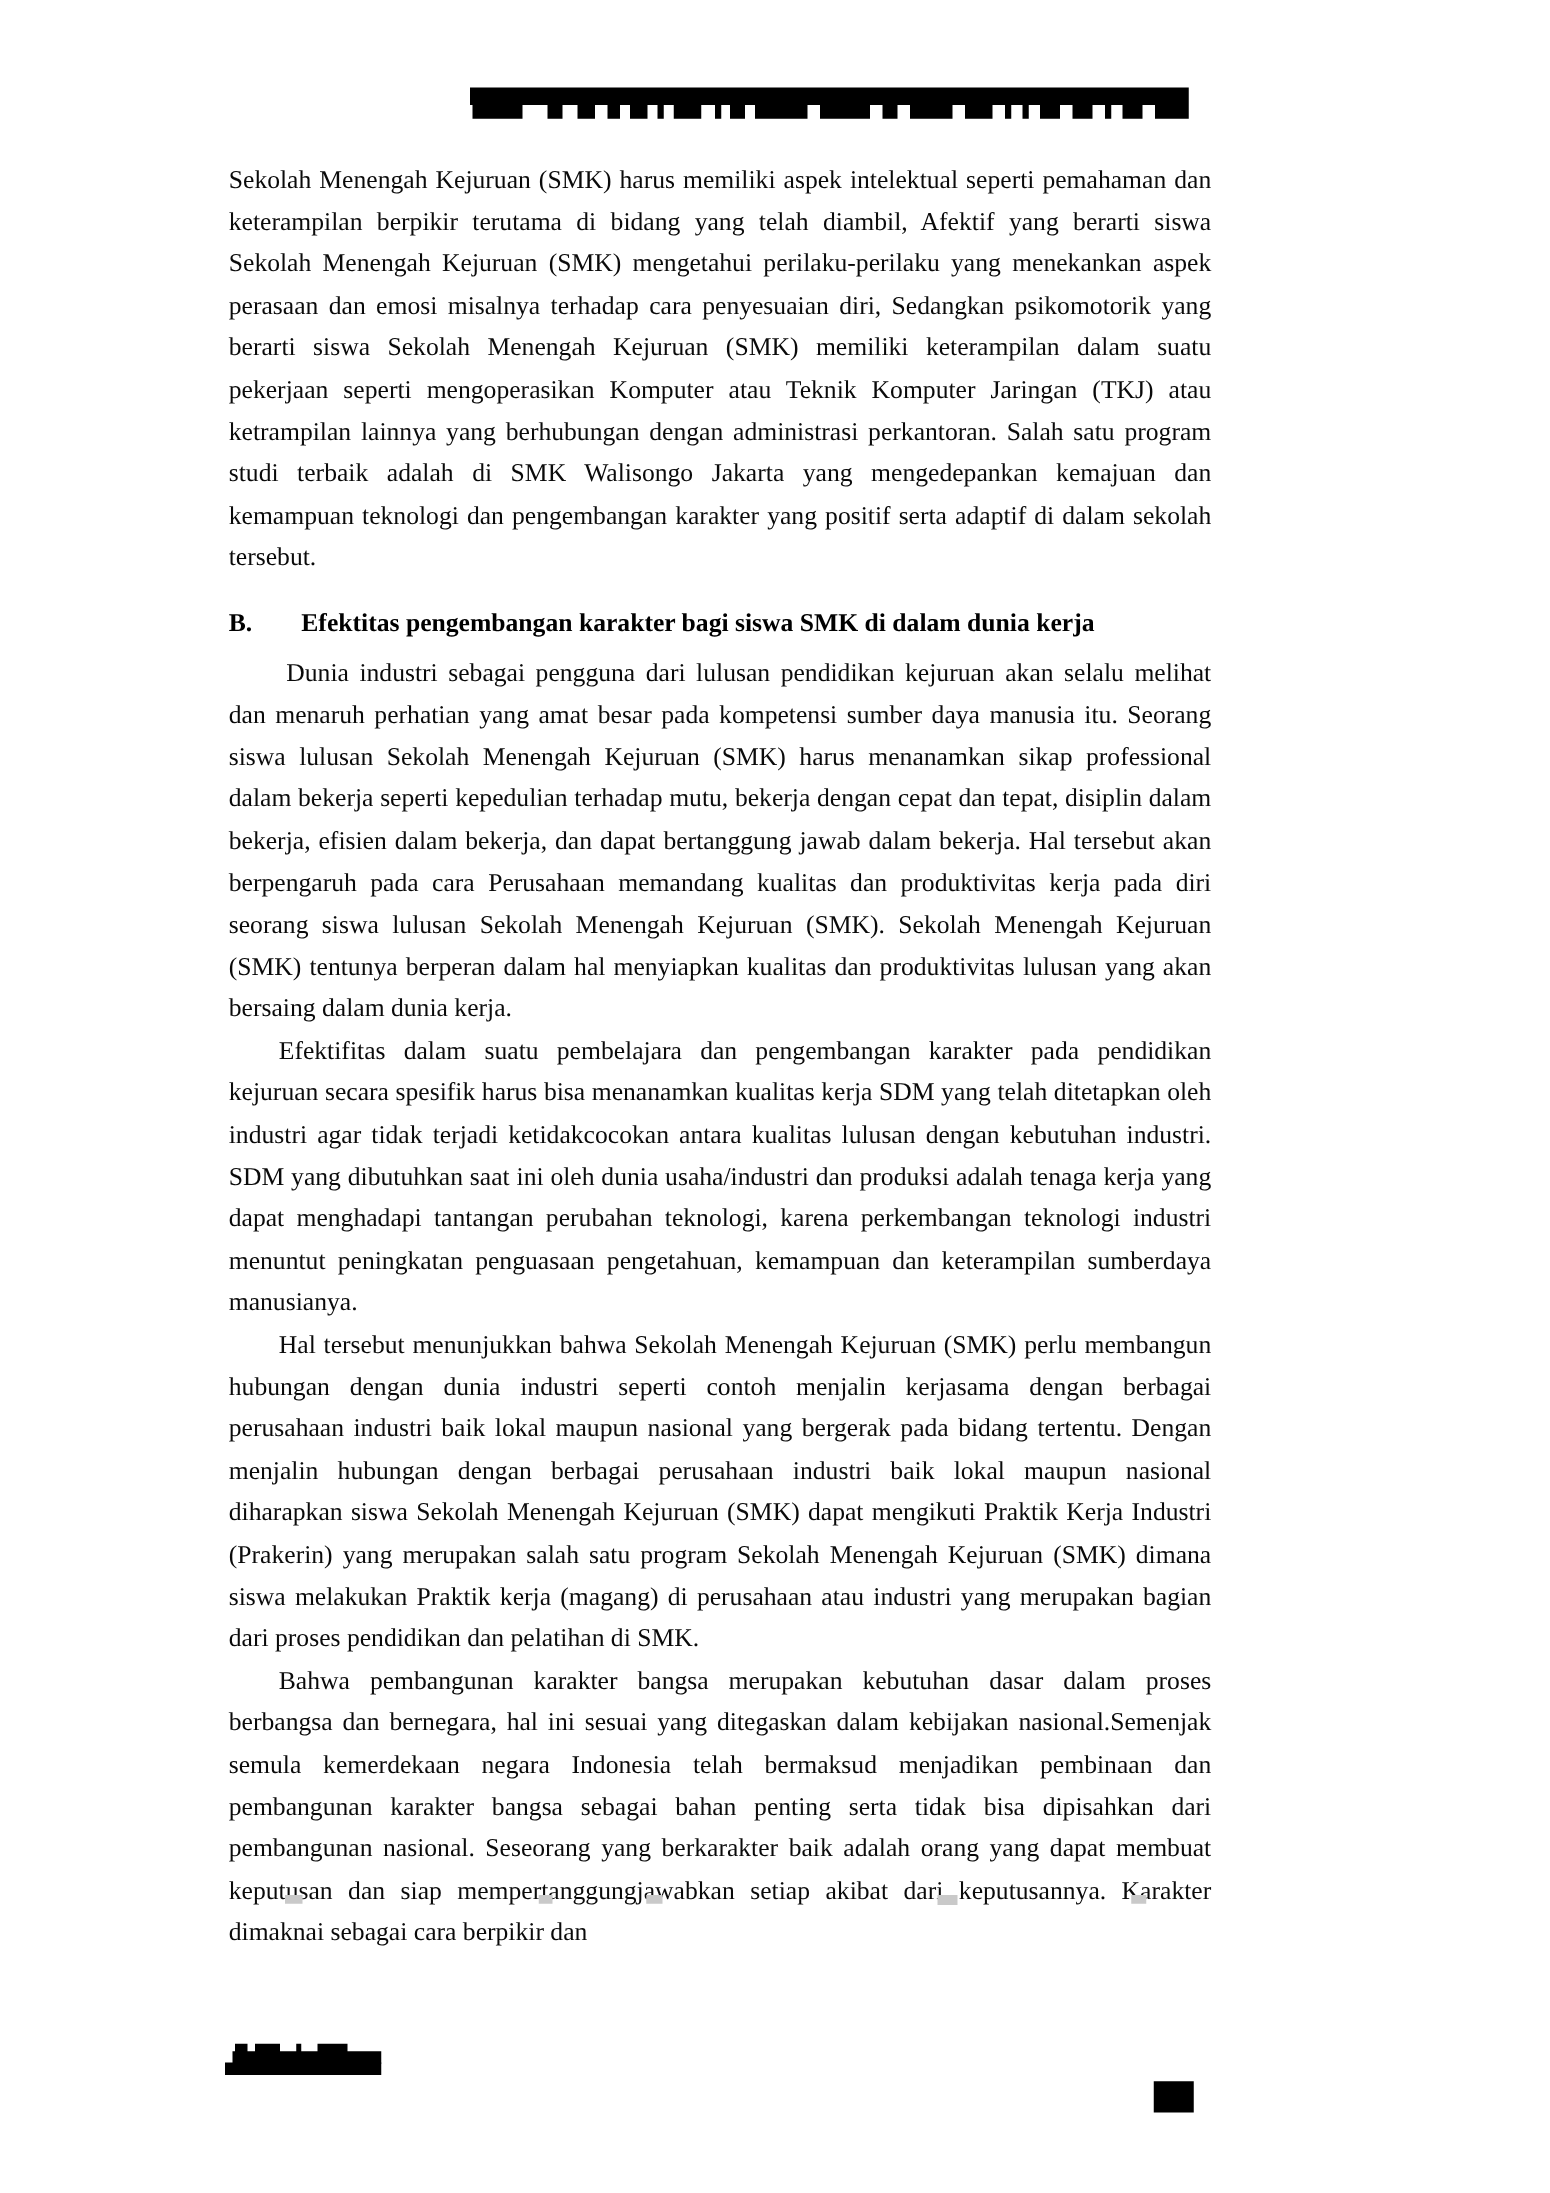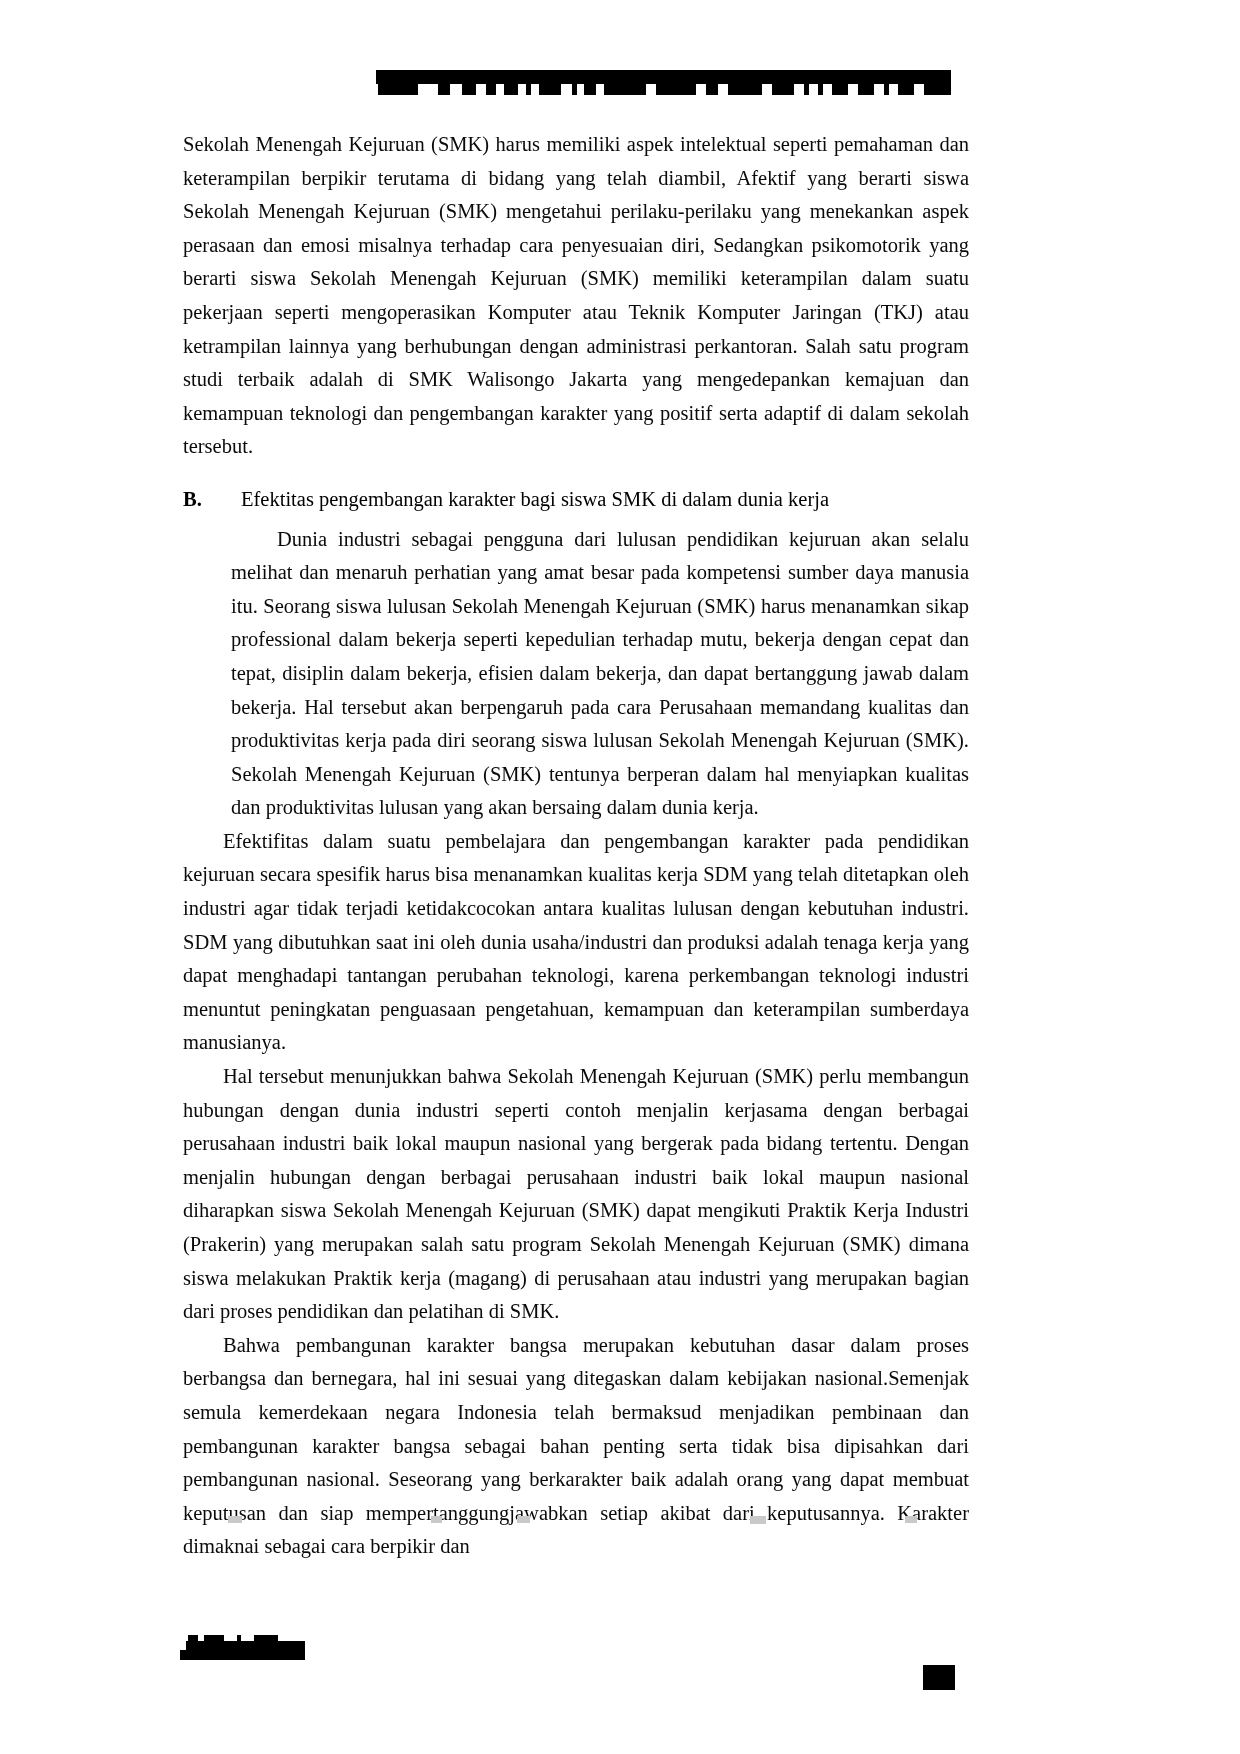--- a/index.html
+++ b/index.html
@@ -70,21 +70,20 @@
     font-size: 20.5px;
     line-height: 33.6px;
     text-align: justify;
     text-justify: inter-word;
     font-family: "Liberation Serif", "DejaVu Serif", serif;
     color: #0a0a0a;
     hyphens: none;
   }
   p.body-par.indent {
     text-indent: 46px;
-    margin-left: 48px;
   }
   p.body-par.indent-sm {
     text-indent: 40px;
   }
 
   
   .heading-row {
     display: flex;
     align-items: flex-start;
     font-weight: bold;
@@ -93,21 +92,21 @@
     margin: 19px 0 6px 0;
     font-family: "Liberation Serif", "DejaVu Serif", serif;
   }
   .heading-letter {
     width: 58px;
     flex: 0 0 58px;
     font-weight: bold;
   }
   .heading-text {
     flex: 1 1 auto;
-    font-weight: normal;
+    font-weight: bold;
   }
 
   
   .speckle {
     position: absolute;
     background: #c9c9c9;
   }
 
   
   .footer-zone {

